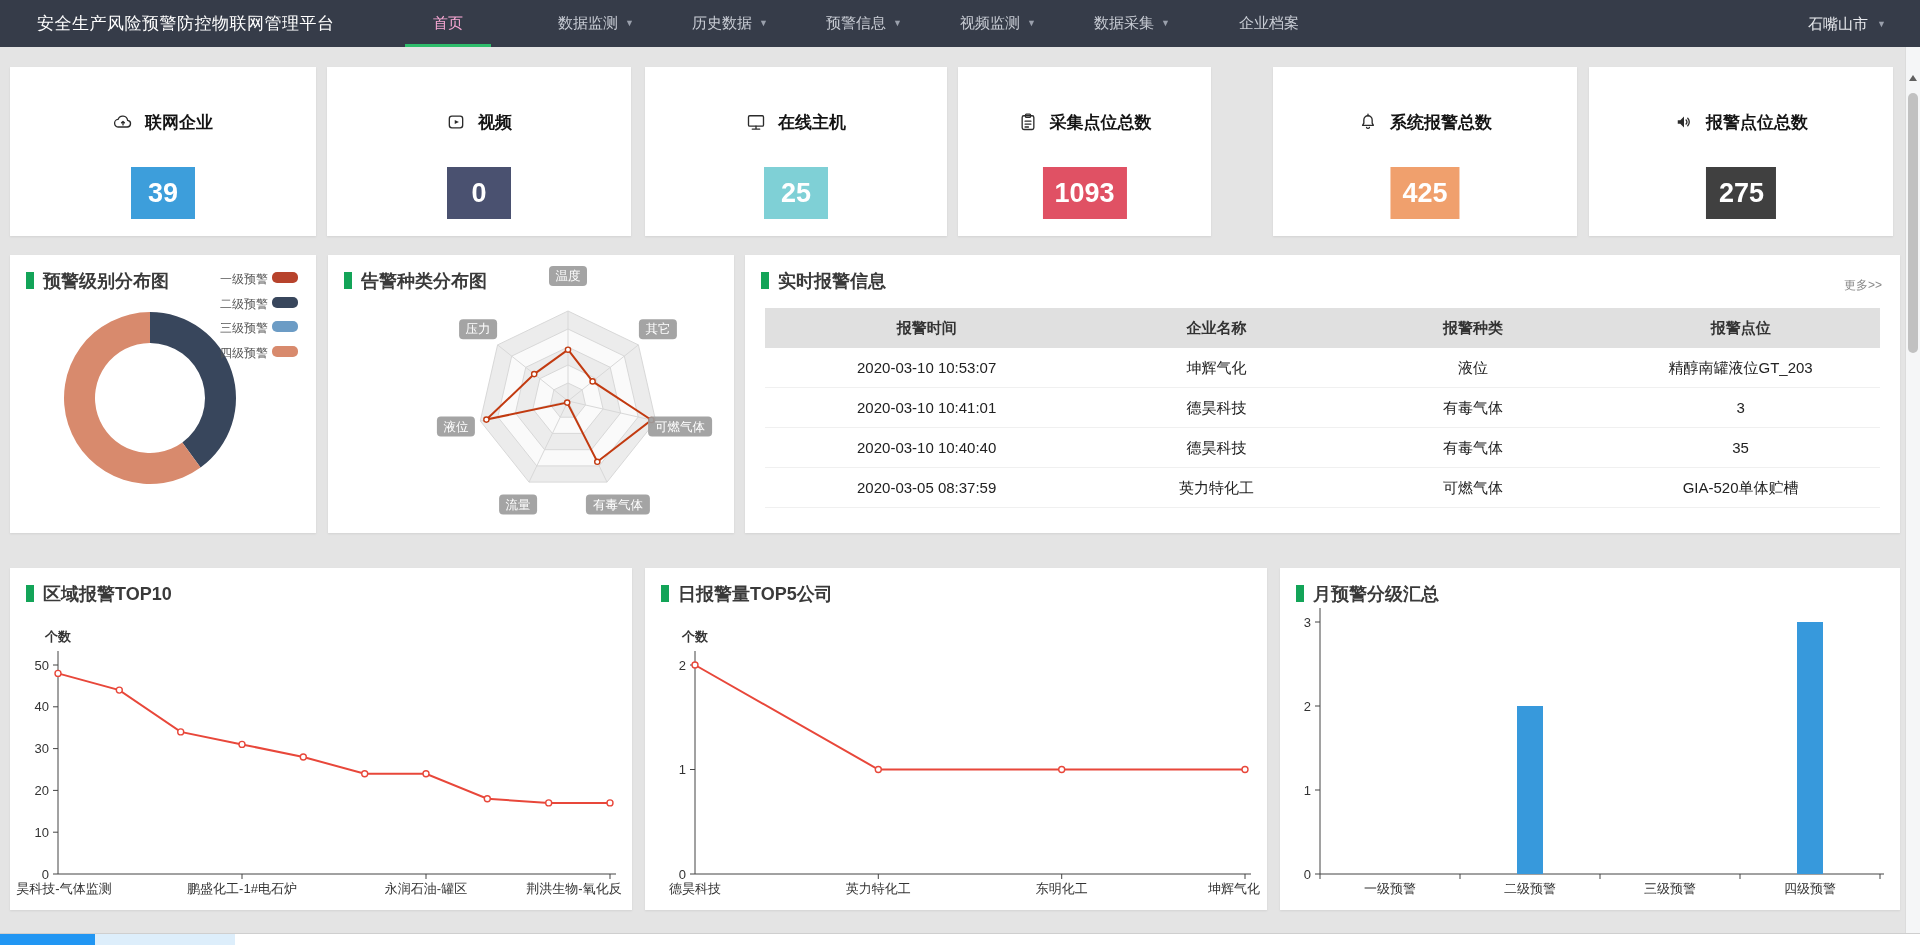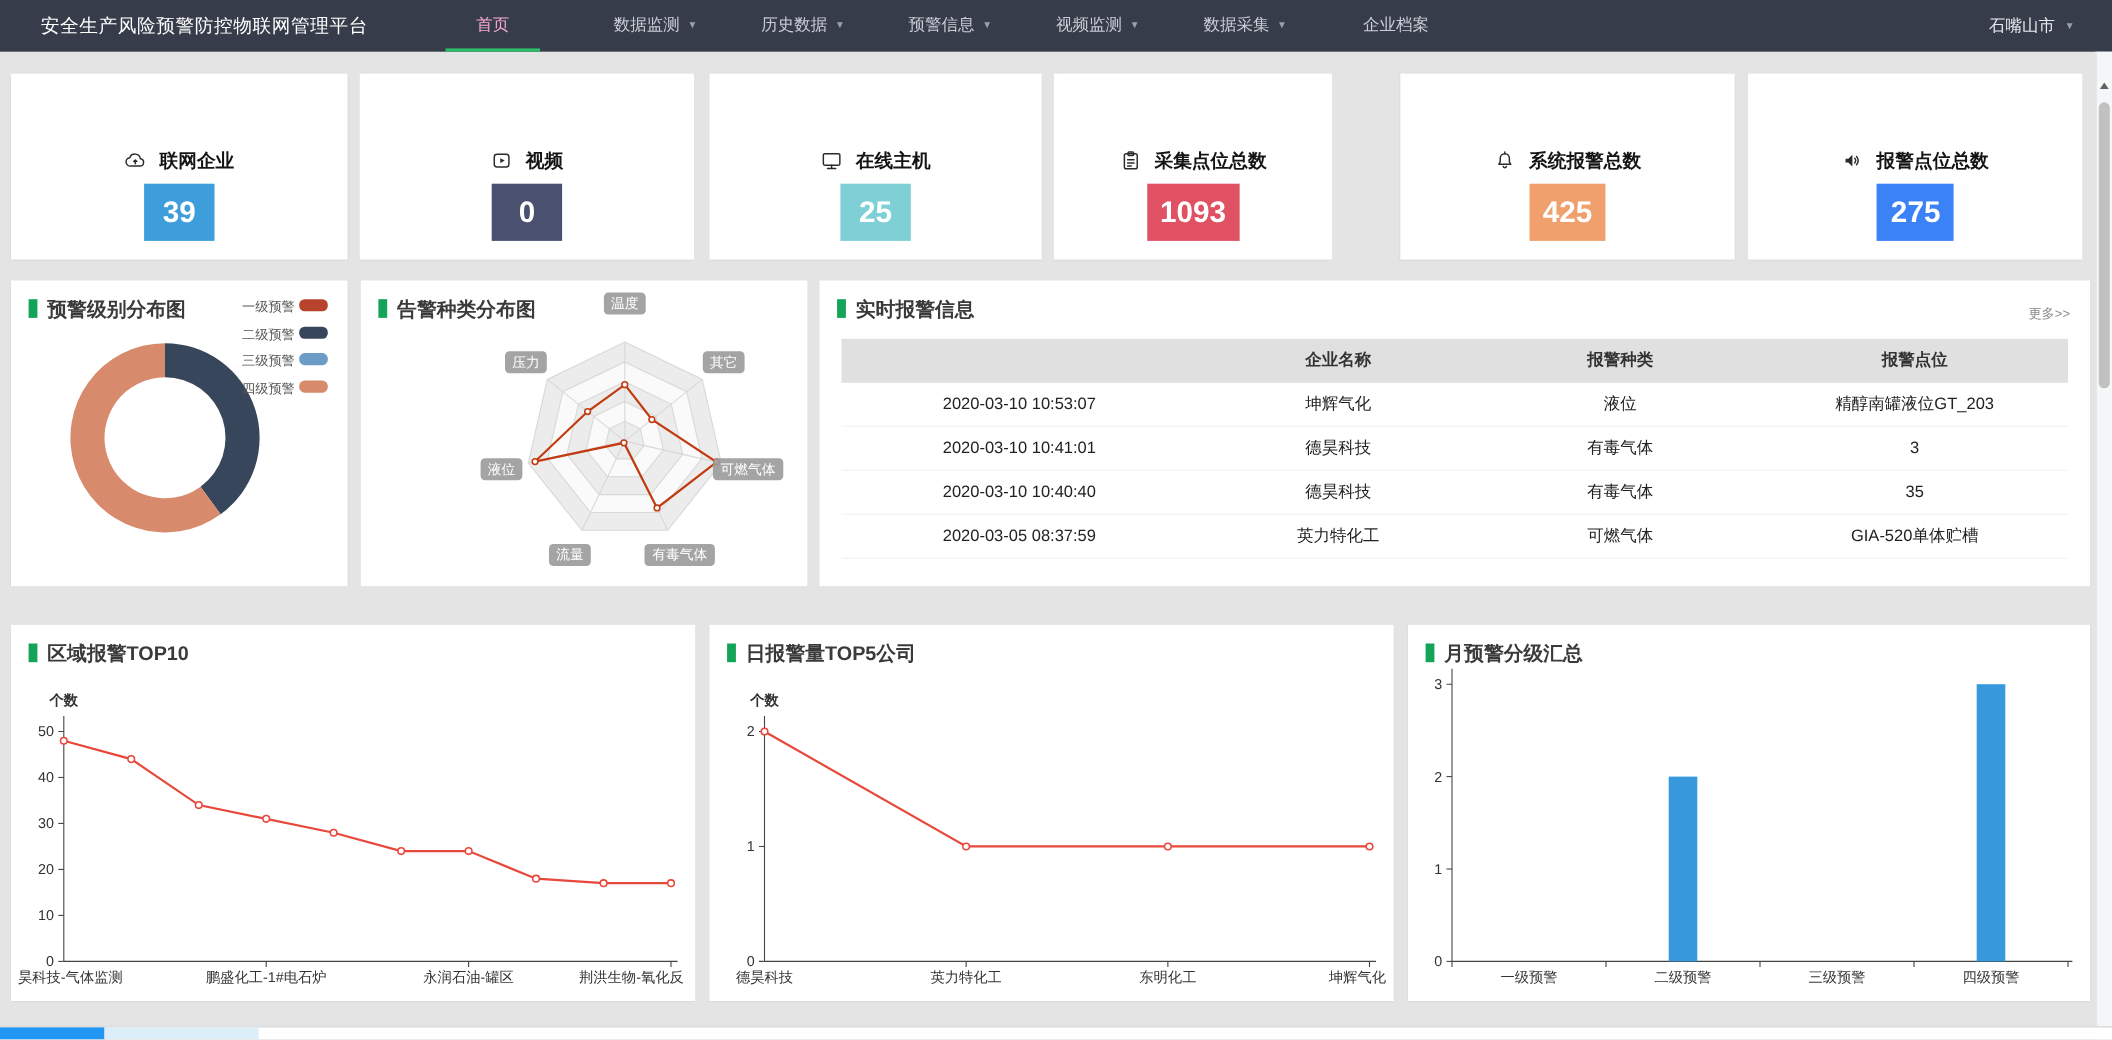--- a/index.html
+++ b/index.html
@@ -15,21 +15,21 @@
   .nav-region { position:absolute; right:34px; top:0; height:47px; line-height:47px; color:#e8eaee; font-size:15px; cursor:pointer; }
   .nav-region .caret { font-size:9px; color:#9aa0ac; margin-left:9px; vertical-align:2px; }
 
   
   .panel { position:absolute; background:#ffffff; box-shadow:0 1px 2px rgba(0,0,0,.08); }
   .panel-title { position:absolute; left:16px; top:14px; font-size:18px; font-weight:bold; color:#3a3a3a; white-space:nowrap; }
   .green-bar { display:inline-block; width:8px; height:17px; background:#13a458; margin-right:9px; vertical-align:-2px; }
 
   
   .stat-card { position:absolute; top:67px; height:169px; background:#fff; box-shadow:0 1px 2px rgba(0,0,0,.08); }
-  .stat-label { position:absolute; top:68px; left:0; width:100%; text-align:center; font-size:17px; font-weight:bold; color:#141414; }
+  .stat-label { position:absolute; top:44px; left:0; width:100%; text-align:center; font-size:17px; font-weight:bold; color:#141414; }
   .stat-label svg { vertical-align:-4px; margin-right:12px; }
   .stat-badge { position:absolute; top:100px; left:50%; transform:translateX(-50%); height:52px; min-width:64px; padding:0 12px; border-radius:0; color:#fff; font-size:27px; font-weight:bold; line-height:52px; text-align:center; }
 
   
   .legend-item { position:absolute; height:14px; white-space:nowrap; }
   .legend-text { position:absolute; right:42px; top:0; font-size:12px; color:#555; }
   .legend-swatch { position:absolute; right:12px; top:1px; width:26px; height:11px; border-radius:5px; }
 
   
   .thead { position:absolute; left:20px; right:20px; top:53px; height:40px; background:#e0e0e0; }
@@ -108,21 +108,21 @@
             <path d="M10.3 18.5a1.8 1.8 0 0 0 3.4 0"></path>
             <path d="M12 2.5v2"></path>
           </svg><span>系统报警总数</span></div>
         <div class="stat-badge" style="background: rgb(240, 160, 109);">425</div>
       </div>
       <div class="stat-card" style="left: 1589px; width: 304px;">
         <div class="stat-label"><svg width="20" height="20" viewBox="0 0 24 24" fill="none" stroke="#2b2b2b" stroke-width="1.6" stroke-linecap="round" stroke-linejoin="round">
             <path d="M4.5 10v4h3l4.5 4.5v-13L7.5 10z" fill="#2b2b2b" stroke="none"></path>
             <path d="M14.5 9.5a3.5 3.5 0 0 1 0 5M16.5 7.5a6.5 6.5 0 0 1 0 9"></path>
           </svg><span>报警点位总数</span></div>
-        <div class="stat-badge" style="background: #3b82f6; padding-left: 13px;">275</div>
+        <div class="stat-badge" style="background: #404040; padding-left: 13px;">275</div>
       </div>
     </section>
 
   <section class="panel" style="left:10px;top:255px;width:306px;height:278px;">
     <svg id="warnLevelPie" class="chart" width="306" height="278">
         <path d="M140.00 57.00 A86 86 0 0 1 190.55 212.58 L172.33 187.50 A55 55 0 0 0 140.00 88.00 Z" fill="#38465c"></path>
         <path d="M190.55 212.58 A86 86 0 1 1 140.00 57.00 L140.00 88.00 A55 55 0 1 0 172.33 187.50 Z" fill="#d88a6d"></path>
       </svg>
     <div class="panel-title"><span class="green-bar"></span><span>预警级别分布图</span></div>
     <div id="pie-legend" style="position: absolute; inset: 0px;">
@@ -196,20 +196,21 @@
           <text x="150.1" y="78.3" text-anchor="middle" font-size="12.5" fill="#fff" font-family="Liberation Sans, DejaVu Sans, sans-serif">压力</text>
         </g>
       </svg>
     <div class="panel-title"><span class="green-bar"></span><span>告警种类分布图</span></div>
   </section>
 
   <section class="panel" style="left:745px;top:255px;width:1155px;height:278px;">
     <div class="panel-title"><span class="green-bar"></span><span>实时报警信息</span></div>
     <div class="more-link">更多&gt;&gt;</div>
     <div class="thead" id="alarm-thead">
+        <div class="th" style="left: 0%; width: 29%;">报警时间</div>
         <div class="th" style="left: 29%; width: 23%;">企业名称</div>
         <div class="th" style="left: 52%; width: 23%;">报警种类</div>
         <div class="th" style="left: 75%; width: 25%;">报警点位</div>
       </div>
     <div class="tbody" id="alarm-tbody">
         <div class="tr" style="top: 0px;">
           <div class="td" style="left: 0%; width: 29%;">2020-03-10 10:53:07</div>
           <div class="td" style="left: 29%; width: 23%;">坤辉气化</div>
           <div class="td" style="left: 52%; width: 23%;">液位</div>
           <div class="td" style="left: 75%; width: 25%;">精醇南罐液位GT_203</div>

